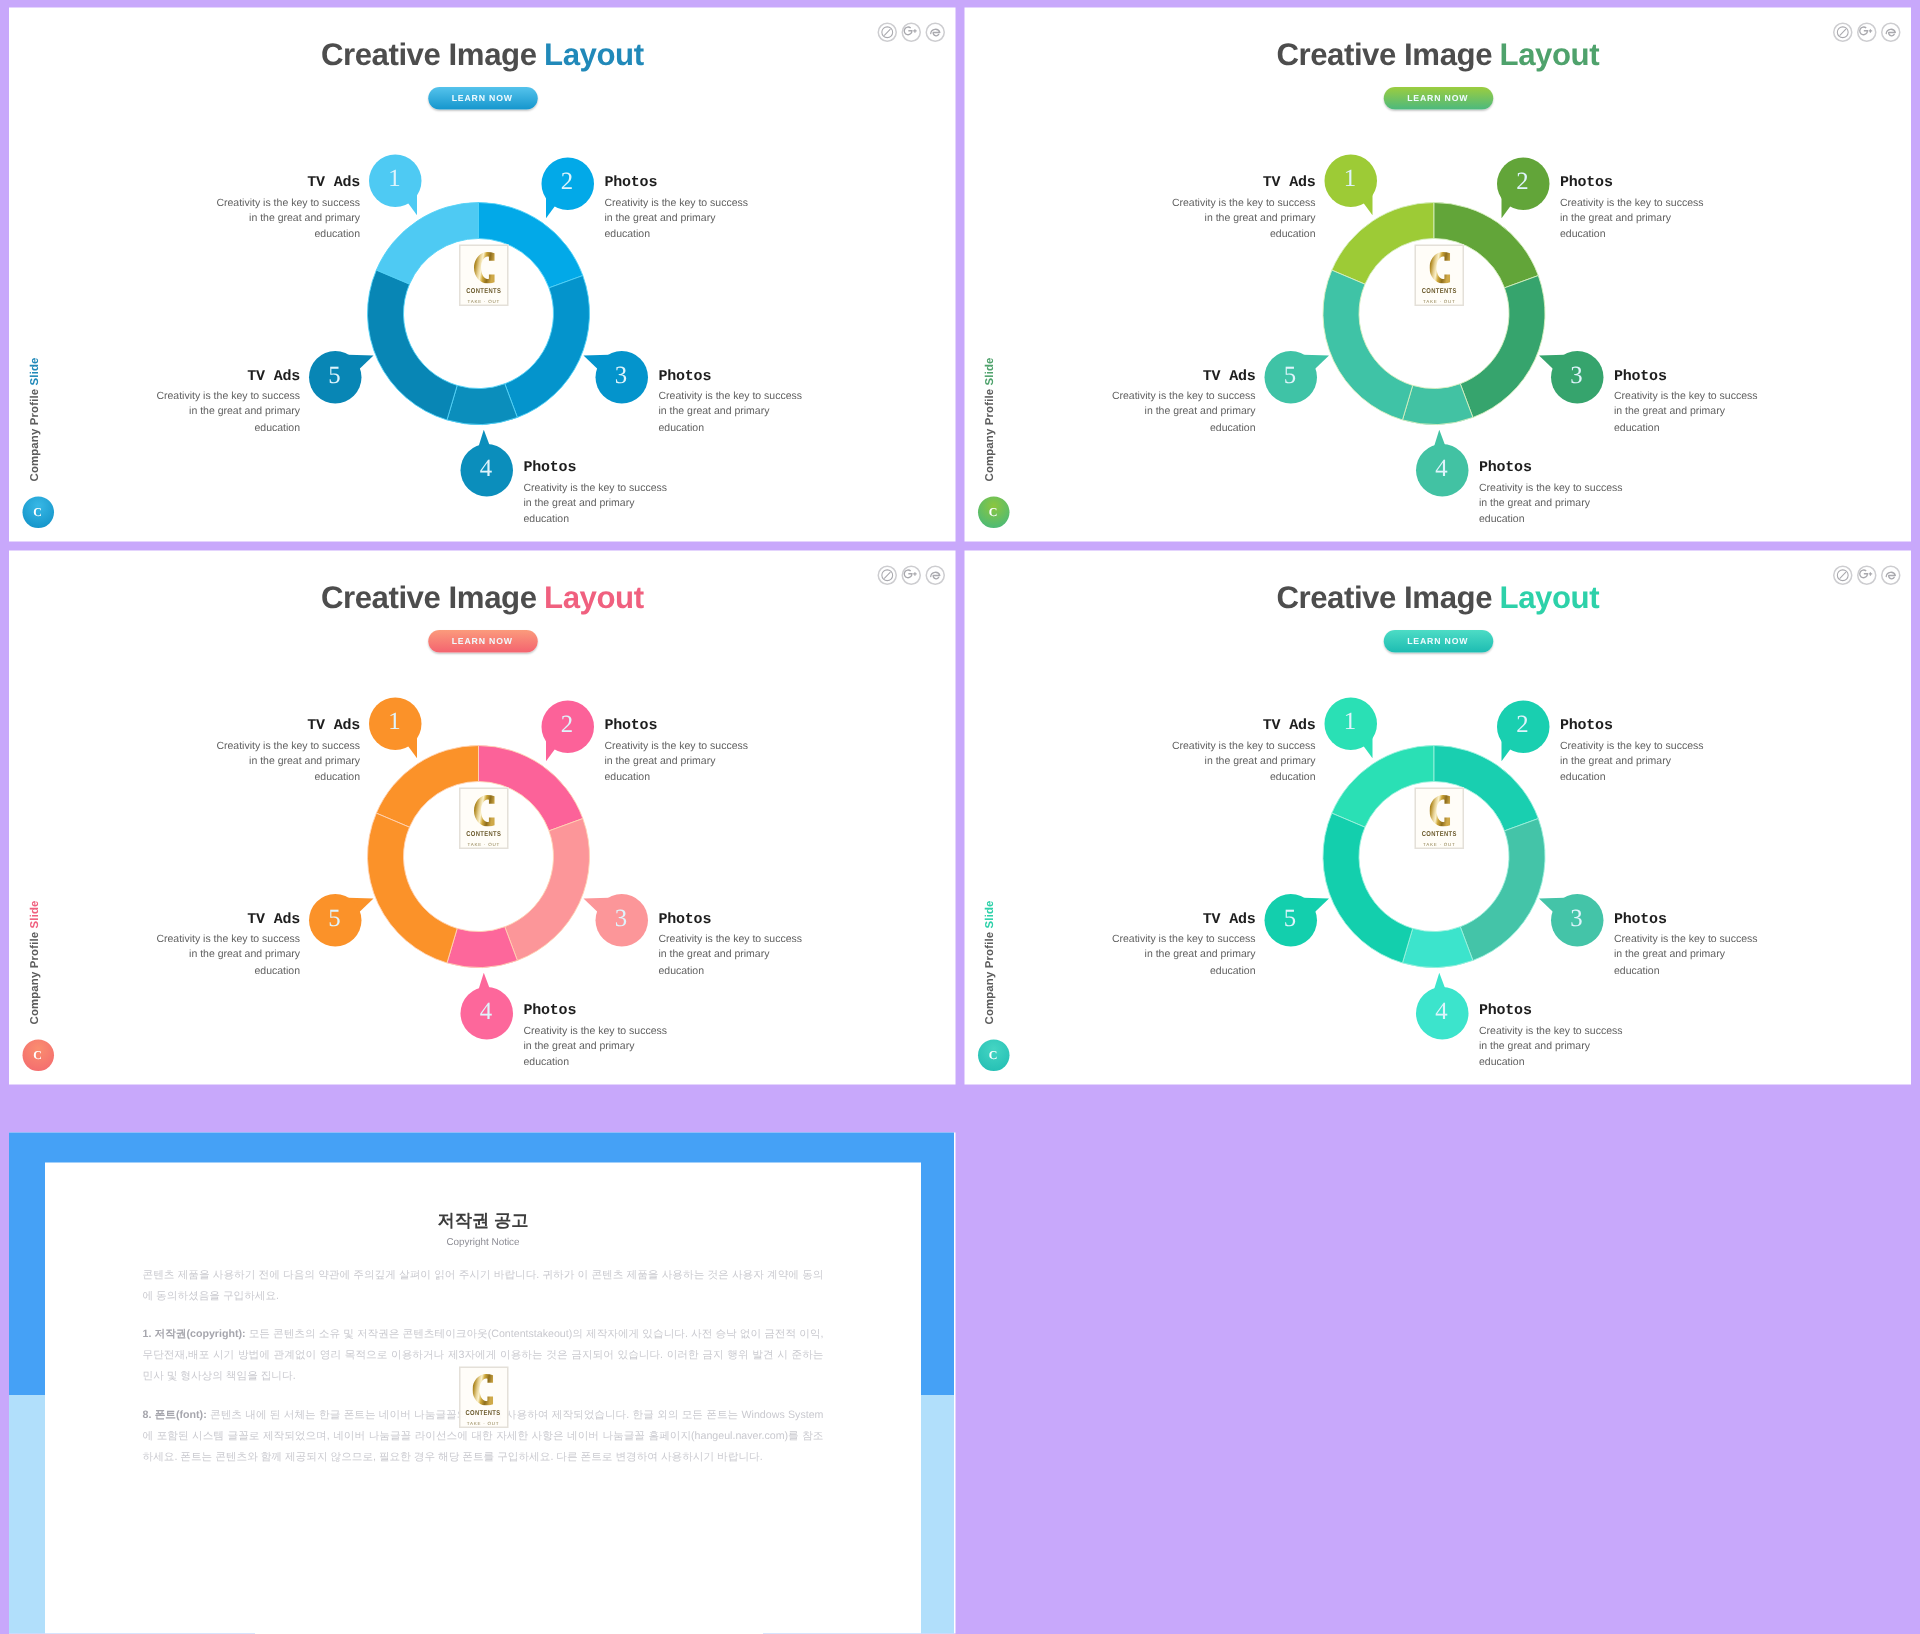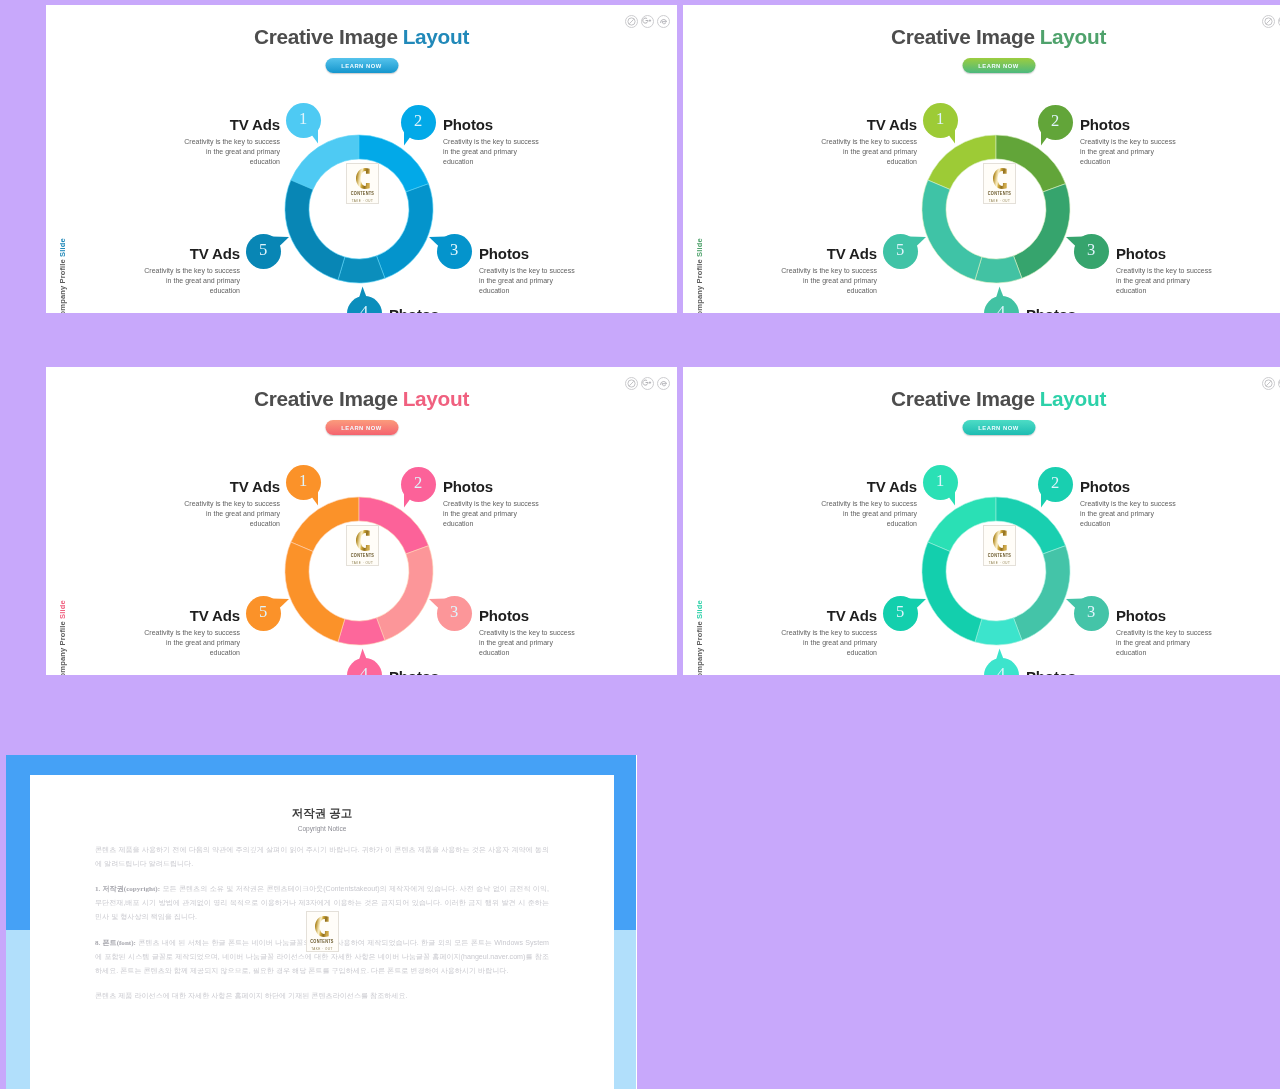--- a/index.html
+++ b/index.html
@@ -4,21 +4,21 @@
 <title>Creative Image Layout</title>
 <style>
   html,body{margin:0;padding:0;}
   body{width:1280px;height:1089px;background:#c8a8fb;
        font-family:"Liberation Sans",sans-serif;overflow:hidden;position:relative;}
   .slide{position:absolute;background:#fff;overflow:hidden;}
   .s0{left:6px;top:5px;}
   .s1{left:643px;top:5px;}
   .s2{left:6px;top:367px;}
   .s3{left:643px;top:367px;}
-  .sz{width:631px;height:308px;margin-left:40px;}
+  .sz{width:631px;height:356px;}
   .s4{left:6px;top:755px;width:631px;height:355px;overflow:hidden;}
 
   
   .socials{position:absolute;right:7.5px;top:9.5px;display:flex;gap:3px;}
   .soc{width:13px;height:13px;border-radius:50%;border:0.9px solid #cdcdd0;
        display:flex;align-items:center;justify-content:center;box-sizing:border-box;}
   .soc svg{display:block;}
 
   
   .headline{position:absolute;left:0;right:0;top:22px;text-align:center;
@@ -52,33 +52,33 @@
             font-family:"Liberation Sans",sans-serif;transform:scaleY(1.2);}
   .logo .t2,.cp-logo .t2{font-size:3px;letter-spacing:.5px;color:#8f8050;margin-top:3px;white-space:nowrap;}
 
   
   .bubwrap{position:absolute;}
   .bub{position:absolute;left:0;top:0;width:35px;height:35px;border-radius:50%;
        display:flex;align-items:center;justify-content:center;
        color:#dff4fc;font-size:16.5px;font-family:"Liberation Serif",serif;line-height:1;}
   .bub span{position:relative;top:-0.5px;}
   .cap{position:absolute;width:97px;}
-  .cap .ct{font-size:15px;font-weight:bold;color:#1e1e1e;letter-spacing:-.15px;line-height:1.1;}
+  .cap .ct{font-size:10px;font-weight:bold;color:#1e1e1e;letter-spacing:-.15px;line-height:1.1;font-family:Liberation Mono, monospace;}
   .cap .cb{font-size:7px;color:#616161;line-height:10.3px;margin-top:3px;}
   .cap.r{text-align:right;}
 
   
   .cpblue{position:absolute;left:0.3px;top:-2px;width:630px;height:177px;}
   .cpblue2{position:absolute;left:0.3px;top:175px;width:630px;height:178px;}
   .cpwhite{position:absolute;left:24px;top:19.5px;width:584px;height:314px;background:#fff;}
   .cp-title{text-align:center;font-size:11.5px;font-weight:bold;color:#3d3d3d;}
   .cp-sub{text-align:center;font-size:6.6px;color:#8d8d95;margin-top:4px;}
   .cp-p{font-size:7.1px;color:#c9c9cf;line-height:14.2px;margin-top:11px;text-align:justify;}
   .cp-p:first-of-type{margin-top:15px;}
-  .cp-p b{color:#a6a6ad;font-weight:bold;font-family:Liberation Serif, serif;}
+  .cp-p b{color:#a6a6ad;font-weight:bold;}
   .cp-logo{position:absolute;left:275.5px;top:136.5px;width:31px;height:39px;border:1px solid #e4e0d9;
         background:rgba(255,253,248,.92);display:flex;flex-direction:column;align-items:center;}
 </style>
 </head>
 <body>
 
 <div id="root">
     <div class="slide sz s0">
       <div class="socials">
         <div class="soc">
@@ -543,24 +543,23 @@
         <div class="cb">Creativity is the key to success in the great and primary education</div>
       </div>
     </div>
     <div class="slide s4">
       <div class="cpblue" style="background:#45a1f6"></div>
       <div class="cpblue2" style="background:#b1dffb"></div>
       <div class="cpwhite">
         <div style="padding:31px 65px 0 65px">
           <div class="cp-title">저작권 공고</div>
           <div class="cp-sub">Copyright Notice</div>
-          <div class="cp-p"><span>콘텐츠 제품을 사용하기 전에 다음의 약관에 주의깊게 살펴이 읽어 주시기 바랍니다. 귀하가 이 콘텐츠 제품을 사용하는 것은 사용자 계약에 동의에 알려드립니다 알려드립니다.</span></div>
+          <div class="cp-p"><span>콘텐츠 제품을 사용하기 전에 다음의 약관에 주의깊게 살펴이 읽어 주시기 바랍니다. 귀하가 이 콘텐츠 제품을 사용하는 것은 사용자 계약에 동의에 동의하셨음을 구입하세요.</span></div>
           <div class="cp-p"><b>1. 저작권(copyright):</b><span> 모든 콘텐츠의 소유 및 저작권은 콘텐츠테이크아웃(Contentstakeout)의 제작자에게 있습니다. 사전 승낙 없이 금전적 이익, 무단전재,배포 시기 방법에 관계없이 영리 목적으로 이용하거나 제3자에게 이용하는 것은 금지되어 있습니다. 이러한 금지 행위 발견 시 준하는 민사 및 형사상의 책임을 집니다.</span></div>
           <div class="cp-p"><b>8. 폰트(font):</b><span> 콘텐츠 내에 된 서체는 한글 폰트는 네이버 나눔글꼴의 서체를 사용하여 제작되었습니다. 한글 외의 모든 폰트는 Windows System에 포함된 시스템 글꼴로 제작되었으며, 네이버 나눔글꼴 라이선스에 대한 자세한 사항은 네이버 나눔글꼴 홈페이지(hangeul.naver.com)를 참조하세요. 폰트는 콘텐츠와 함께 제공되지 않으므로, 필요한 경우 해당 폰트를 구입하세요. 다른 폰트로 변경하여 사용하시기 바랍니다.</span></div>
-          <div class="cp-p"><span>콘텐츠 제품 라이선스에 대한 자세한 사항은 홈페이지 하단에 기재된 콘텐츠라이선스를 참조하세요.</span></div>
         </div>
         <div class="cp-logo">
           <svg class="cmark" width="14" height="21" viewBox="0 0 28 42">
             <defs>
               <linearGradient id="goldcp-logo" x1="0" y1="0" x2="1" y2="0.25">
                 <stop offset="0" stop-color="#7a5a12"></stop>
                 <stop offset="0.16" stop-color="#b38d28"></stop>
                 <stop offset="0.33" stop-color="#e6d091"></stop>
                 <stop offset="0.45" stop-color="#fbf2cd"></stop>
                 <stop offset="0.58" stop-color="#d0a93b"></stop>

